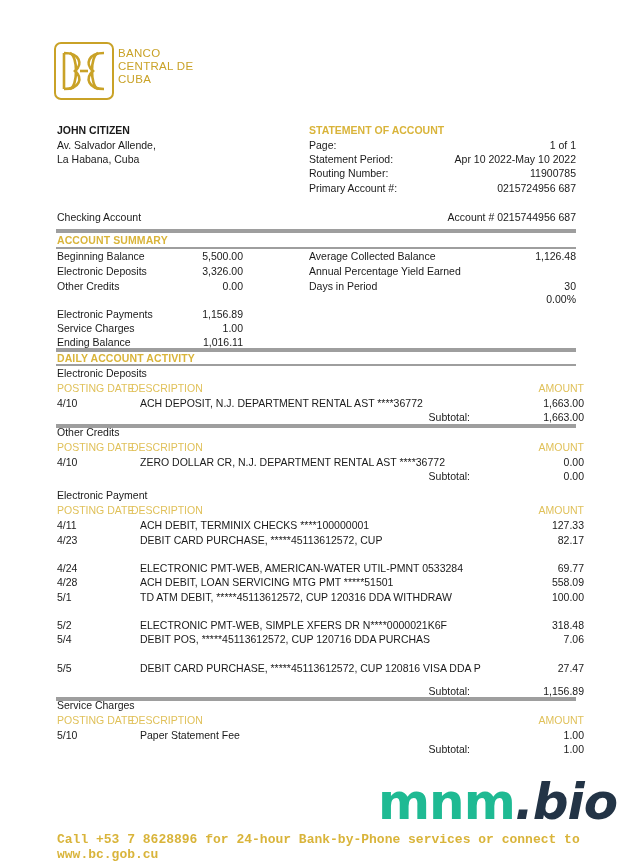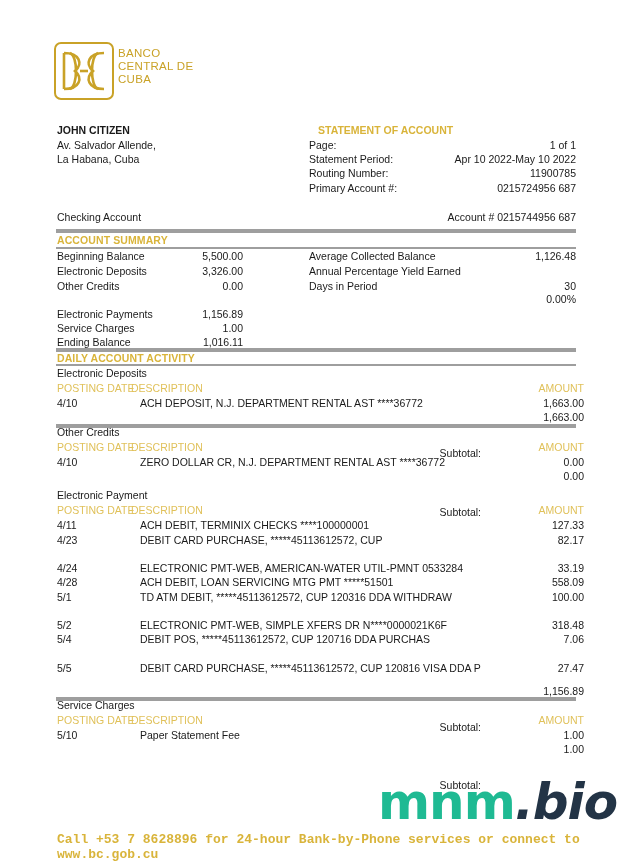--- a/index.html
+++ b/index.html
@@ -9,21 +9,21 @@
   .gold { color: #d9b43a; }
   .bold { font-weight: bold; }
   .right { text-align: right; }
   .bar { position: absolute; left: 56px; width: 520px; background: #9e9e9e; }
   .bar.thick { height: 4px; }
   .bar.thin { height: 2px; }
   .row { position: absolute; left: 57px; width: 519px; height: 14px; line-height: 14px; white-space: nowrap; padding-left: 8px; }
   .row .c-date { position: absolute; left: 0; }
   .row .c-desc { position: absolute; left: 83px; }
   .row .c-amt { position: absolute; right: 0; text-align: right; }
-  .row .c-sublabel { position: absolute; right: 103px; margin-top: 36px; }
+  .row .c-sublabel { position: absolute; right: 114px; }
   .sect-title { position: absolute; left: 57px; font-weight: bold; color: #d9b43a; font-size: 10.5px; letter-spacing: 0.1px; }
   .colhead { color: #e0c15a; }
   .logo-box { position: absolute; left: 54px; top: 42px; width: 60px; height: 58px;
               border: 2.5px solid #c9a227; border-radius: 7px; box-sizing: border-box; }
   .logo-text { position: absolute; left: 118px; top: 47px; color: #c9a227; font-size: 11.5px;
                line-height: 13px; letter-spacing: 0.3px; }
   .footer { position: absolute; left: 57px; top: 832px; color: #d9b43a; font-weight: bold; font-size: 13px; font-family: Liberation Mono, monospace; }
   .wm { position: absolute; left: 378px; top: 772px; font-family: "DejaVu Sans", sans-serif;
         font-weight: bold; font-size: 50px; line-height: 60px; letter-spacing: -1px; }
   .wm .mnm { color: #1fba93; }
@@ -47,21 +47,21 @@
   <div>BANCO</div>
   <div>CENTRAL DE</div>
   <div>CUBA</div>
 </div>
 
 <div class="abs bold" style="left:57px; top:124px;">JOHN CITIZEN</div>
 <div class="abs" style="left:57px; top:139px;">Av. Salvador Allende,</div>
 <div class="abs" style="left:57px; top:153px;">La Habana, Cuba</div>
 <div class="abs" style="left:57px; top:211px;">Checking Account</div>
 
-<div class="abs bold gold" style="left:318px; top:124px;text-align:center;">STATEMENT OF ACCOUNT</div>
+<div class="abs bold gold" style="left:309px; top:124px;text-align:center;">STATEMENT OF ACCOUNT</div>
 <div class="abs" style="left:309px; top:139px; width:267px;">
   <span>Page:</span>
   <span class="abs" style="right:0; top:0;">1 of 1</span>
 </div>
 <div class="abs" style="left:309px; top:153px; width:267px;">
   <span>Statement Period:</span>
   <span class="abs" style="right:0; top:0;">Apr 10 2022-May 10 2022</span>
 </div>
 <div class="abs" style="left:309px; top:167px; width:267px;">
   <span>Routing Number:</span>
@@ -166,21 +166,21 @@
       <span class="c-amt">127.33</span>
     </div>
     <div class="row" style="top:533px;">
       <span class="c-date">4/23</span>
       <span class="c-desc">DEBIT CARD PURCHASE, *****45113612572, CUP</span>
       <span class="c-amt">82.17</span>
     </div>
     <div class="row" style="top:561px;">
       <span class="c-date">4/24</span>
       <span class="c-desc">ELECTRONIC PMT-WEB, AMERICAN-WATER UTIL-PMNT 0533284</span>
-      <span class="c-amt">33.19</span>
+      <span class="c-amt">69.77</span>
     </div>
     <div class="row" style="top:575px;">
       <span class="c-date">4/28</span>
       <span class="c-desc">ACH DEBIT, LOAN SERVICING MTG PMT *****51501</span>
       <span class="c-amt">558.09</span>
     </div>
     <div class="row" style="top:590px;">
       <span class="c-date">5/1</span>
       <span class="c-desc">TD ATM DEBIT, *****45113612572, CUP 120316 DDA WITHDRAW</span>
       <span class="c-amt">100.00</span>

